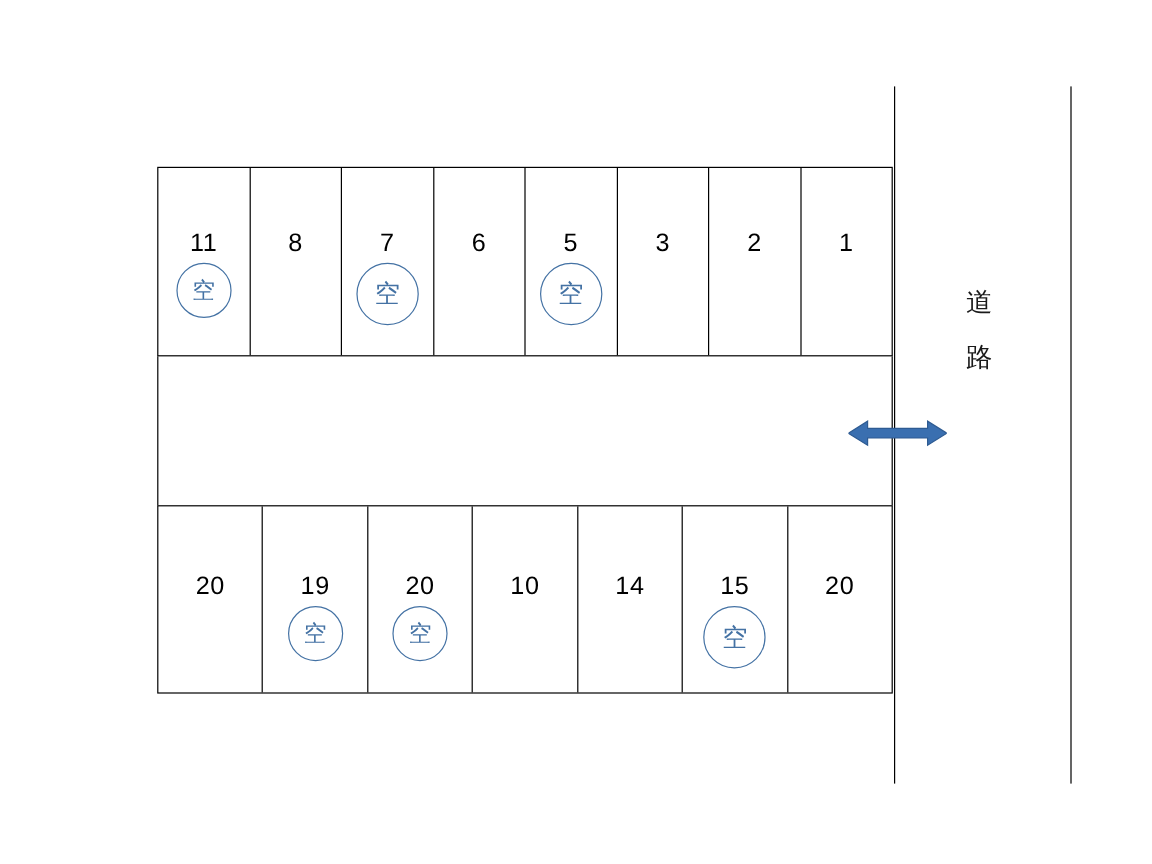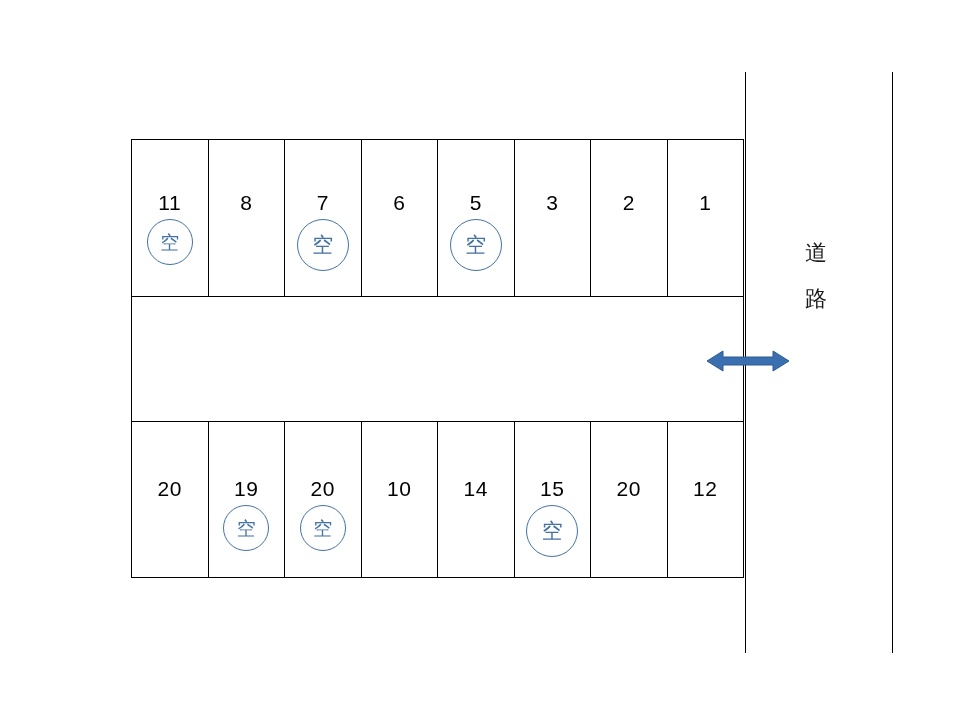--- a/index.html
+++ b/index.html
@@ -189,23 +189,20 @@
       </div>
       <div class="stall has-badge">
         <div class="stall-number">15</div>
         <div class="vacancy-badge large">
           <span>空</span>
         </div>
       </div>
       <div class="stall">
         <div class="stall-number">20</div>
       </div>
-      <div class="stall">
-        <div class="stall-number">12</div>
-      </div>
     </div>
 
   <div class="road-line road-line-left"></div>
   <div class="road-line road-line-right"></div>
 
   <div class="road-label" id="road-label">
       <span>道</span>
       <span>路</span>
     </div>
 

